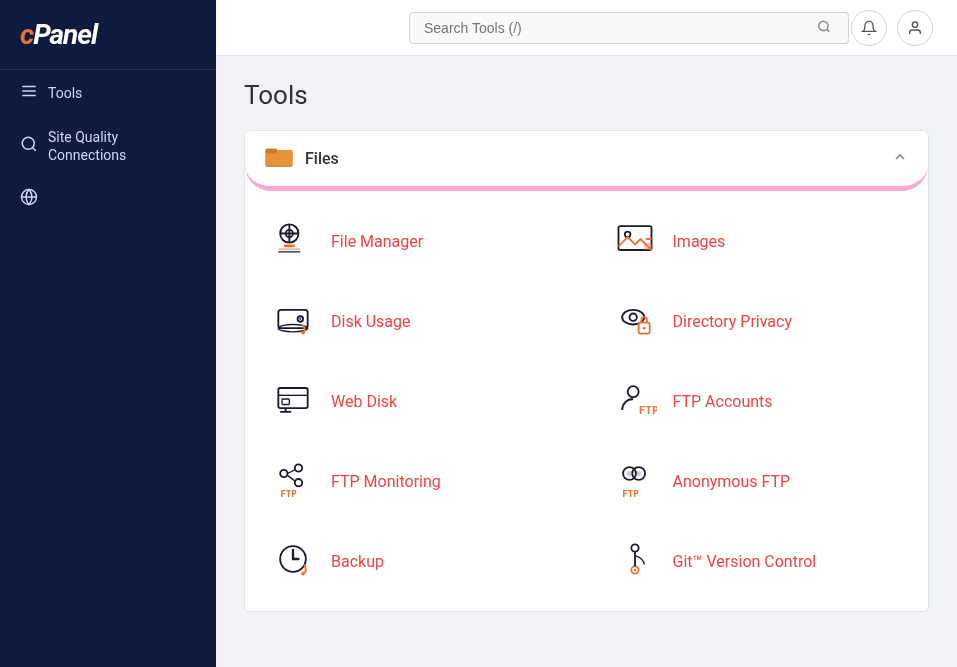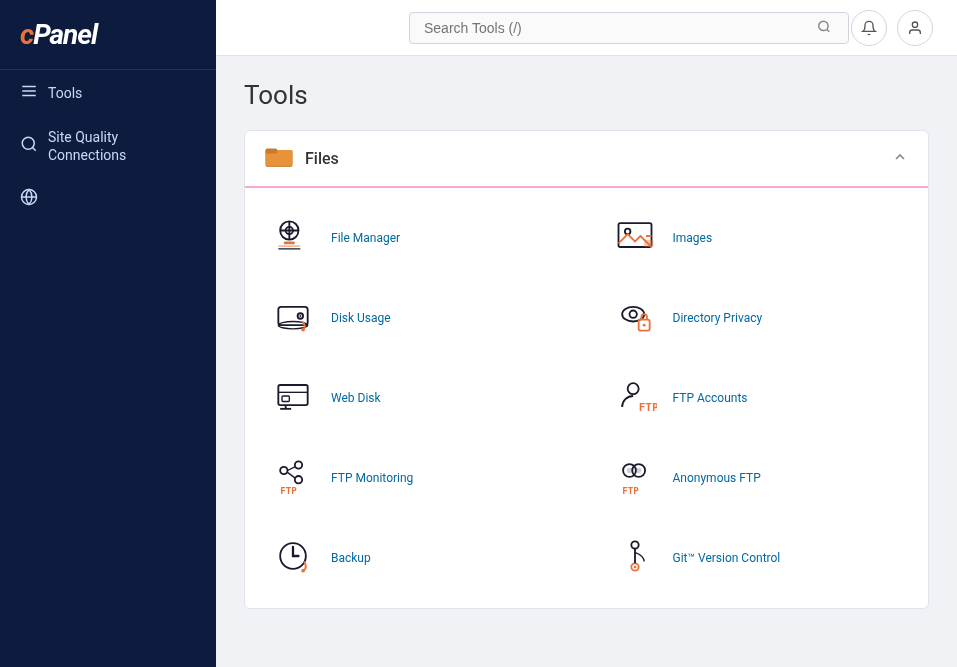--- a/index.html
+++ b/index.html
@@ -118,22 +118,23 @@
       border-radius: 6px;
       margin-bottom: 16px;
       border: 1px solid #e0e4ea;
       overflow: hidden;
     }
     .section-header {
       display: flex;
       align-items: center;
       justify-content: space-between;
       padding: 14px 20px;
-      border-bottom: 2px solid #f9a8d4;
+      border-bottom: 5px solid #f9a8d4;
       cursor: pointer;
+      border-radius: 26px;
     }
     .section-header-left {
       display: flex;
       align-items: center;
       gap: 12px;
     }
     .section-title {
       font-size: 16px;
       font-weight: 500;
       color: #333;
@@ -168,22 +169,22 @@
       flex-shrink: 0;
       display: flex;
       align-items: flex-start;
       justify-content: center;
     }
     .tool-icon svg {
       width: 44px;
       height: 44px;
     }
     .tool-label {
-      font-size: 12px;
-      color: #0369a1;
+      font-size: 16px;
+      color: #ef4444;
       font-weight: 400;
     }
   </style>
 </head>
 <body>
 
 <nav id="sidebar">
   <div id="sidebar-logo">
     <span class="cpanel-text"><span class="cpanel-c">c</span>Panel</span>
   </div>

